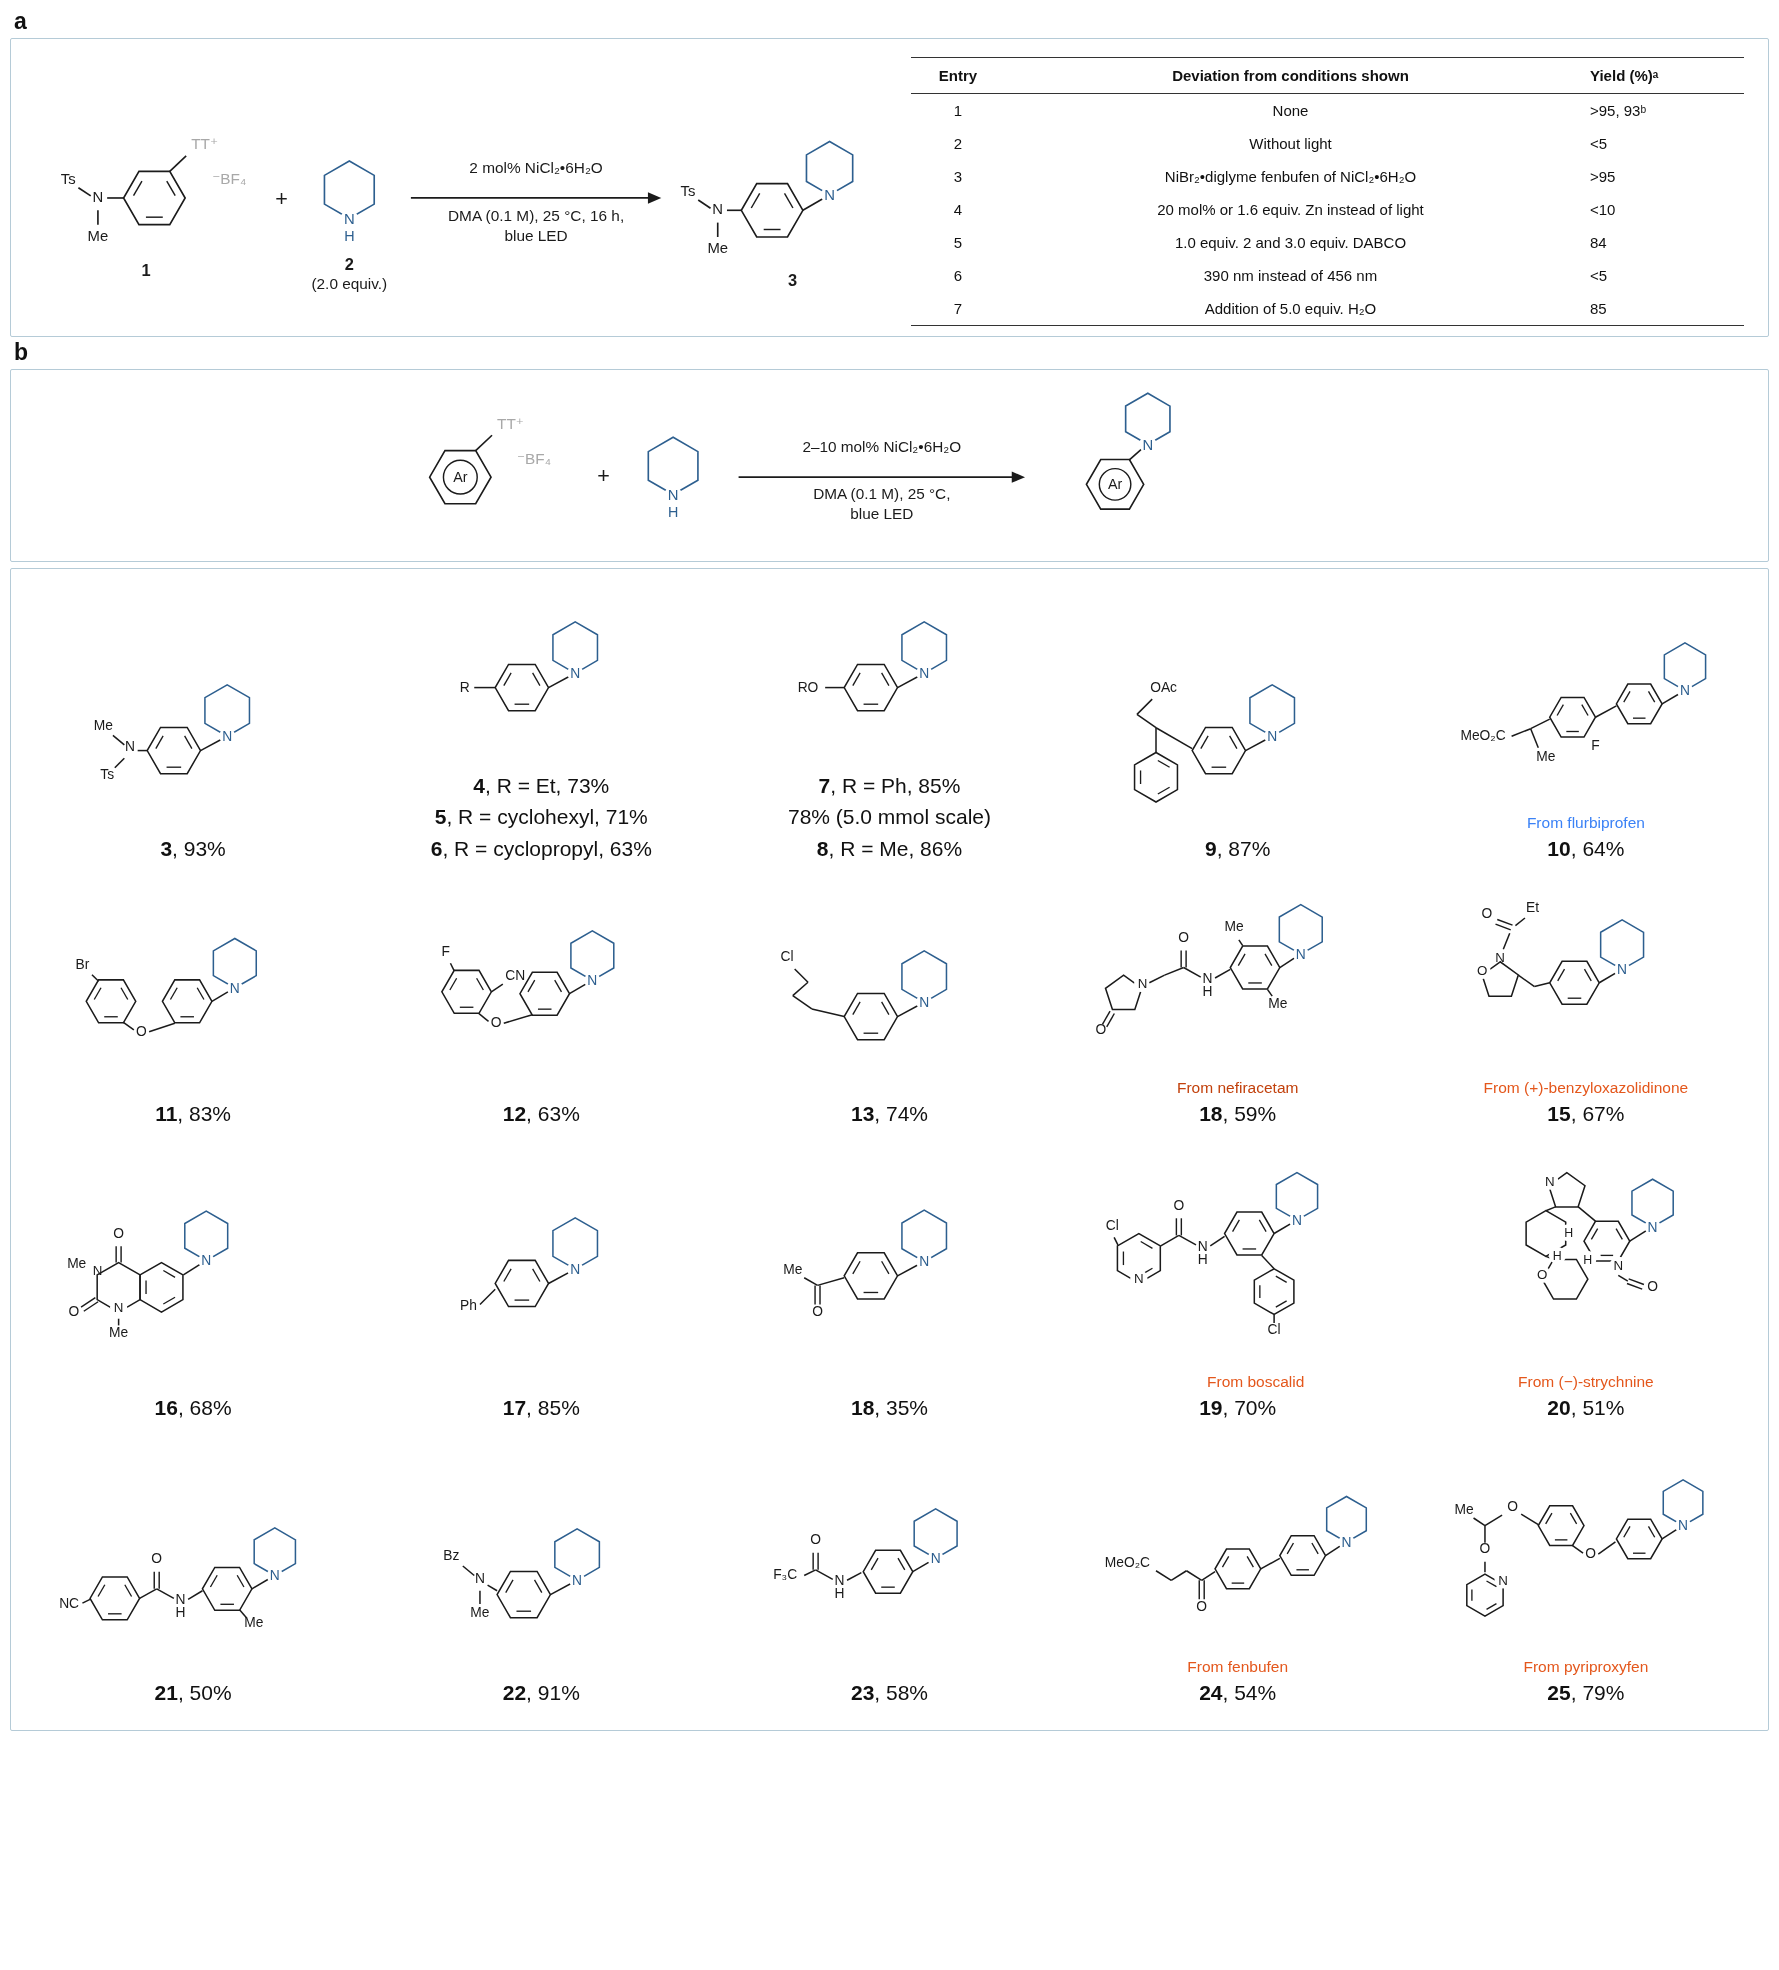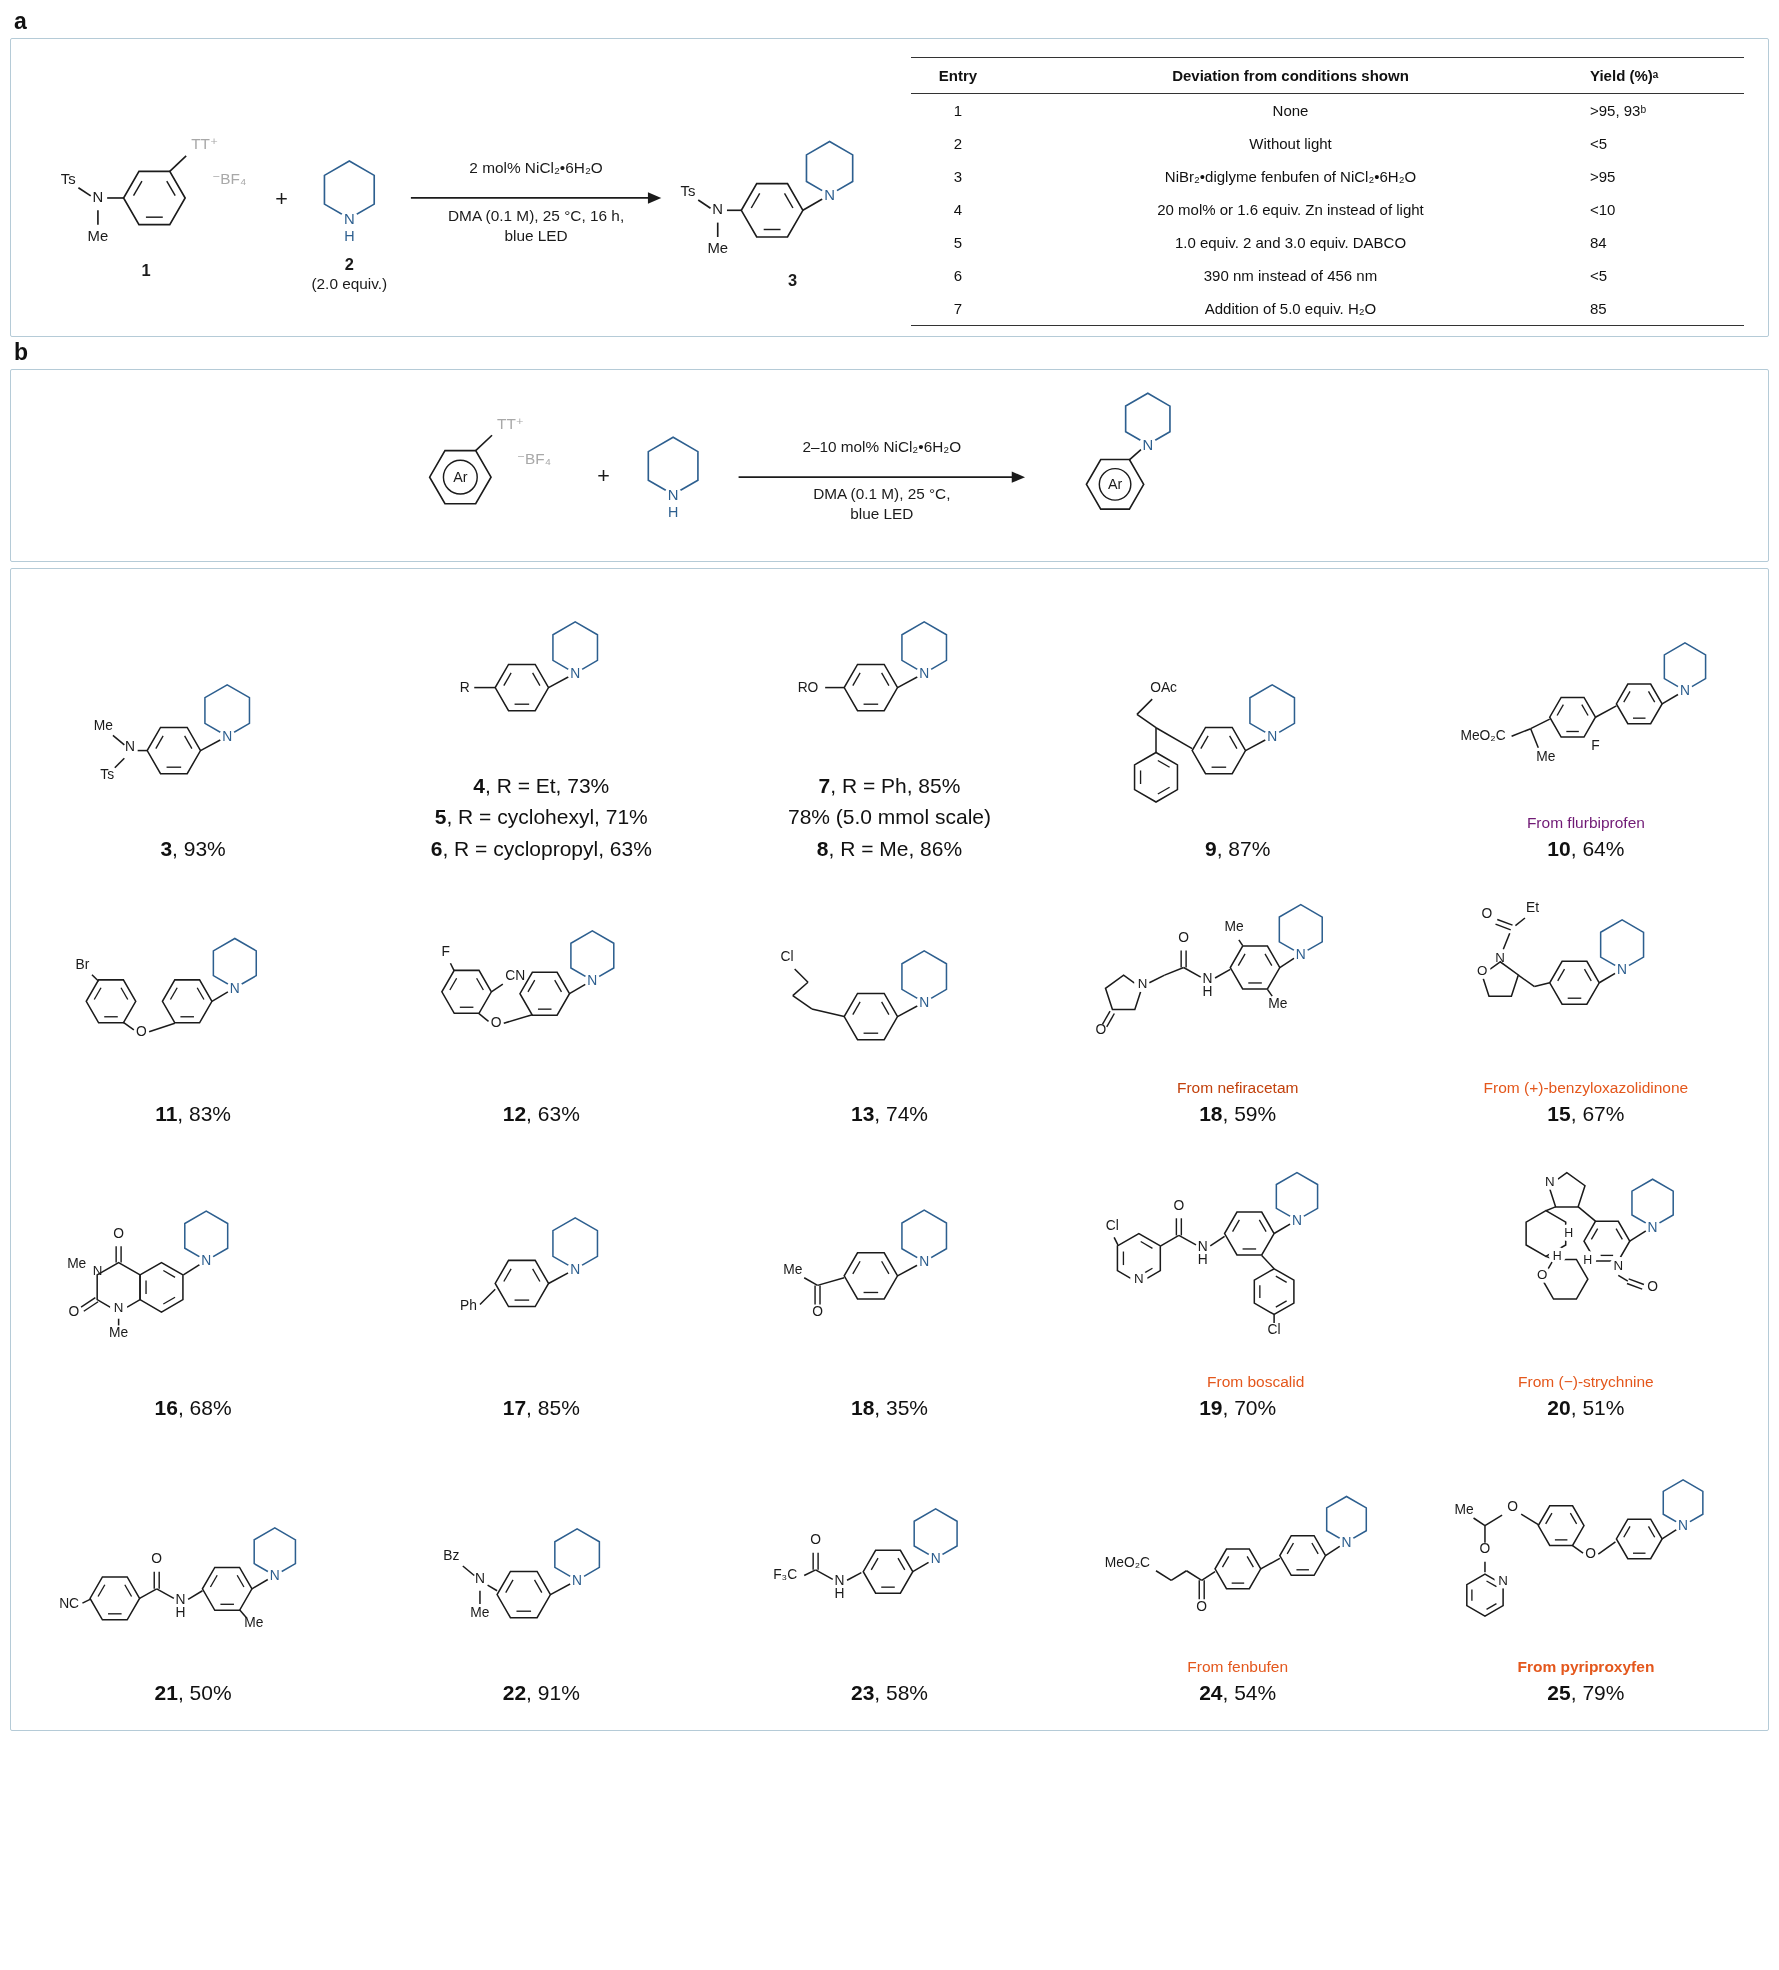--- a/index.html
+++ b/index.html
@@ -249,21 +249,21 @@
             <line x1="180" y1="100" x2="202" y2="88" stroke="#1b1b1b" stroke-width="1.6"></line>
             <polygon points="250,86 238,65.21539030917347 214,65.21539030917347 202,86 214,106.78460969082653 238,106.78460969082653" fill="none" stroke="#1b1b1b" stroke-width="1.6"></polygon>
             <line x1="242.2432" y1="84.20420972271259" x2="235.6768" y2="72.83087129989231" stroke="#1b1b1b" stroke-width="1.4"></line>
             <line x1="216.3232" y1="72.83087129989231" x2="209.7568" y2="84.20420972271259" stroke="#1b1b1b" stroke-width="1.4"></line>
             <line x1="219.4336" y1="100.9649189773951" x2="232.5664" y2="100.9649189773951" stroke="#1b1b1b" stroke-width="1.4"></line>
             <line x1="250" y1="86" x2="272" y2="73" stroke="#1b1b1b" stroke-width="1.6"></line>
             <polygon points="295.65063509461095,34.5 274,22 252.34936490538902,34.5 252.34936490538902,59.5 274,72 295.65063509461095,59.500000000000014" fill="none" stroke="#2d5f8f" stroke-width="1.6"></polygon>
             <circle cx="274" cy="72" r="8.5" fill="#fff"></circle>
             <text x="274" y="77" fill="#2d5f8f" font-size="14.5" text-anchor="middle">N</text>
           </svg>
-          <div class="from" style="color: #701a75;">From flurbiprofen</div>
+          <div class="from" style="color: #3b82f6;">From flurbiprofen</div>
           <div class="caption"><b>10</b><span>, 64%</span></div>
         </div>
         <div class="cell">
           <svg viewBox="0 0 340 200" class="struct">
             <text x="54" y="64" fill="#1b1b1b" font-size="14.5" text-anchor="middle">Br</text>
             <line x1="64" y1="70" x2="71" y2="77" stroke="#1b1b1b" stroke-width="1.6"></line>
             <polygon points="110,98 97,75.4833395016046 71,75.48333950160459 58,98 70.99999999999999,120.5166604983954 97,120.5166604983954" fill="none" stroke="#1b1b1b" stroke-width="1.6"></polygon>
             <line x1="101.5968" y1="96.05456053293864" x2="94.4832" y2="83.73344390821669" stroke="#1b1b1b" stroke-width="1.4"></line>
             <line x1="73.5168" y1="83.73344390821667" x2="66.4032" y2="96.05456053293864" stroke="#1b1b1b" stroke-width="1.4"></line>
             <line x1="76.88639999999998" y1="114.21199555884468" x2="91.11359999999999" y2="114.21199555884468" stroke="#1b1b1b" stroke-width="1.4"></line>
@@ -640,18 +640,18 @@
             <line x1="183" y1="122" x2="201" y2="109" stroke="#1b1b1b" stroke-width="1.6"></line>
             <polygon points="250,106 238,85.21539030917347 214,85.21539030917347 202,106 214,126.78460969082653 238,126.78460969082653" fill="none" stroke="#1b1b1b" stroke-width="1.6"></polygon>
             <line x1="242.2432" y1="104.20420972271259" x2="235.6768" y2="92.83087129989231" stroke="#1b1b1b" stroke-width="1.4"></line>
             <line x1="216.3232" y1="92.83087129989231" x2="209.7568" y2="104.20420972271259" stroke="#1b1b1b" stroke-width="1.4"></line>
             <line x1="219.4336" y1="120.9649189773951" x2="232.5664" y2="120.9649189773951" stroke="#1b1b1b" stroke-width="1.4"></line>
             <line x1="250" y1="106" x2="270" y2="93" stroke="#1b1b1b" stroke-width="1.6"></line>
             <polygon points="292.7846096908265,56 272,44 251.21539030917347,56 251.21539030917347,80 272,92 292.7846096908265,80.00000000000001" fill="none" stroke="#2d5f8f" stroke-width="1.6"></polygon>
             <circle cx="272" cy="92" r="8.5" fill="#fff"></circle>
             <text x="272" y="97" fill="#2d5f8f" font-size="14.5" text-anchor="middle">N</text>
           </svg>
-          <div class="from" style="color: rgb(228, 87, 28); font-weight: bold;">From pyriproxyfen</div>
+          <div class="from" style="color: rgb(228, 87, 28);">From pyriproxyfen</div>
           <div class="caption"><b>25</b><span>, 79%</span></div>
         </div>
       </div>
   </div>
 </div>
 
 </body></html>

